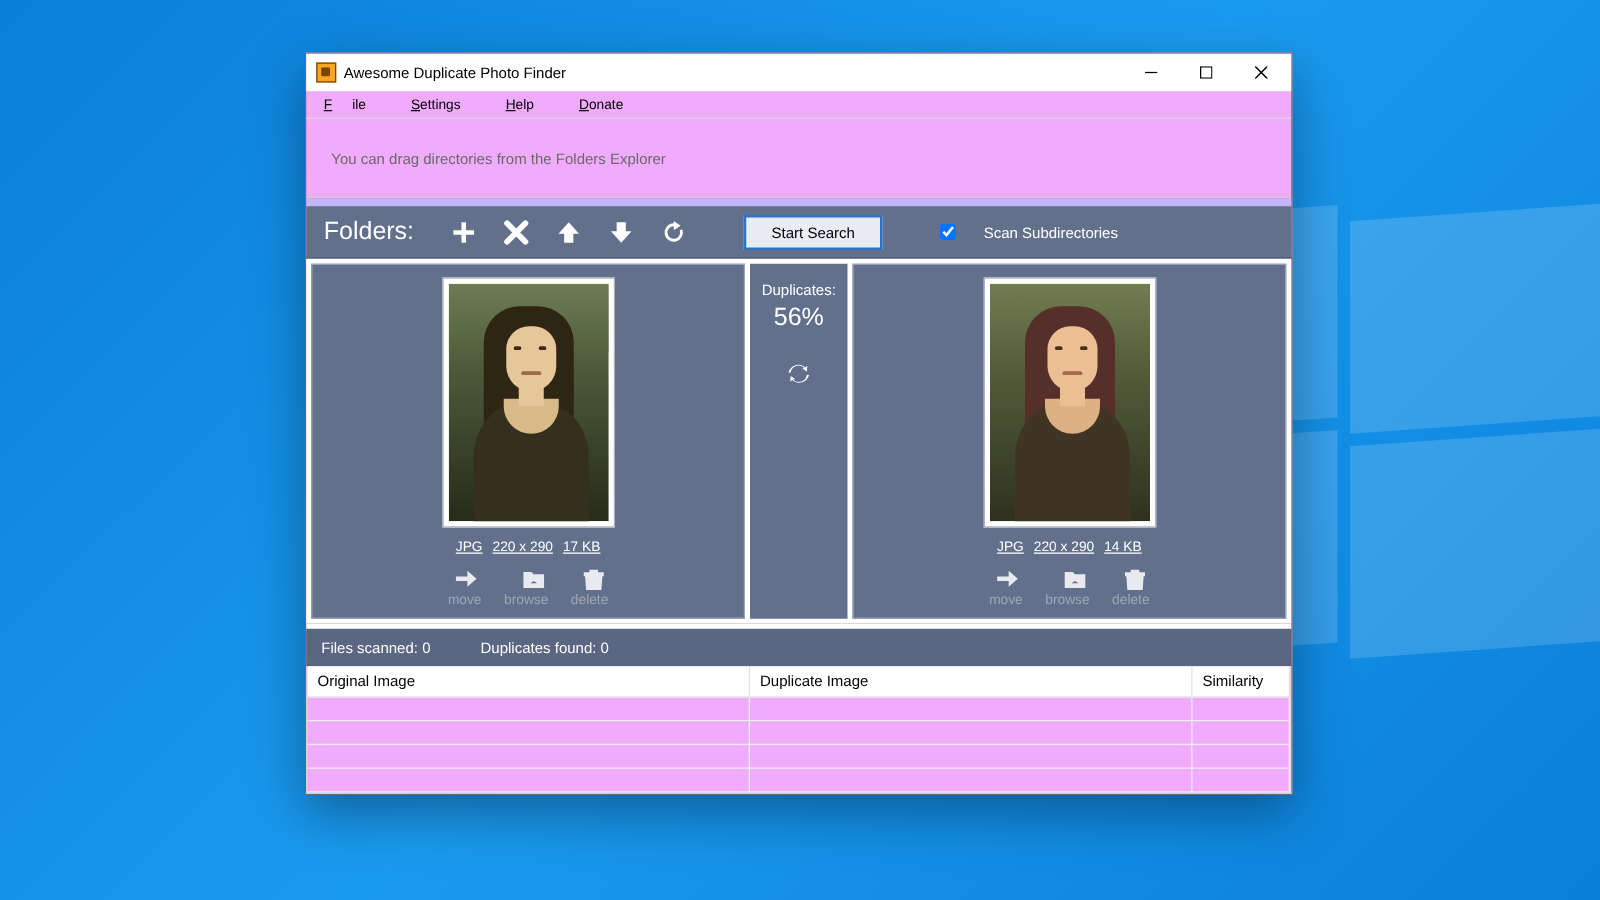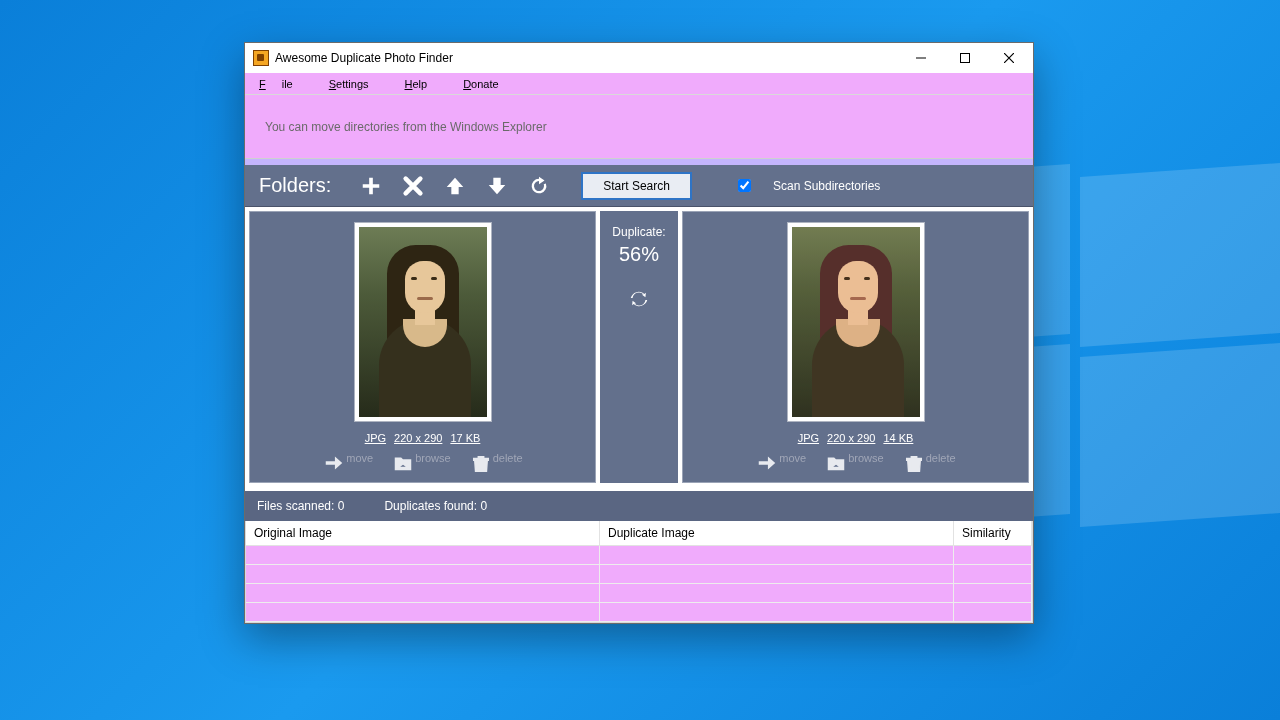--- a/index.html
+++ b/index.html
@@ -56,21 +56,21 @@
   }
 
   .toolbar {
     height: 48px; background: #63708c; border-top:6px solid #c4b5fd; border-bottom:1px solid #4a536a;
     display:flex; align-items:center; gap: 18px; padding: 0 14px;
   }
   .toolbar .lbl { color:#fff; font-size: 20px; font-weight:400; margin-right: 10px;}
   .tb-ico { width: 24px; height: 24px; color:#fff; display:flex; align-items:center; justify-content:center; }
   .tb-ico svg { width: 22px; height: 22px; fill:#fff; }
   .start-btn {
-    margin-left: 12px; background:#e9edf3; border:2px solid #2e74c6; color:#000;
+    margin-left: 26px; background:#e9edf3; border:2px solid #2e74c6; color:#000;
     font-size:12px; padding: 5px 20px;
   }
   .checkwrap { display:flex; gap:22px; color:#fff; font-size:12px; margin-left:28px;}
   .checkwrap input { width:13px; height:13px; }
 
   .compare {
     display:flex; gap:4px; background:#fff; padding:4px;
   }
   .pane {
     flex:1; background:#63708c; border:1px solid #9aa3b6;
@@ -98,21 +98,21 @@
   .thumb .img .body { position:absolute; left:20px; top:92px; width:92px; height:110px; background:#35301d; border-radius:50px 50px 0 0;}
   .thumb .img .chest{ position:absolute; left:44px; top:92px; width:44px; height:28px; background:#d8b98a; border-radius:0 0 22px 22px;}
   .thumb .img .e1 { position:absolute; left:52px; top:50px; width:6px; height:3px; background:#3a2c16; border-radius:2px;}
   .thumb .img .e2 { position:absolute; left:72px; top:50px; width:6px; height:3px; background:#3a2c16; border-radius:2px;}
   .thumb .img .m  { position:absolute; left:58px; top:70px; width:16px; height:3px; background:#9a6a4a; border-radius:2px;}
   .pane.alt .thumb .img .hair { background:#4b2a22; }
   .pane.alt .thumb .img { filter: hue-rotate(-8deg) saturate(1.2) contrast(.92); }
 
   .meta { color:#fff; font-size:11px; margin-top:10px; display:flex; gap:8px;text-decoration:underline;}
   .actions { display:flex; gap:18px; margin-top:8px; }
-  .act { display:flex; align-items:flex-start; color:#a0a6b7; font-size:11px;}
+  .act { display:flex; flex-direction:column; align-items:flex-end; color:#a0a6b7; font-size:11px;}
   .act svg { width:24px; height:22px; fill:#e8eaef; }
 
   .statusbar {
     background:#5a6682; color:#fff; font-size:12px;
     display:flex; gap:40px; padding:8px 12px; border-top:4px solid #fff;
   }
 
   .grid {
     border:1px solid #d9d9d9; border-top:none; font-size:12px;
   }
@@ -156,21 +156,21 @@
     </div>
   </div>
 
   <div class="menubar">
     <span><u>F</u><span></span>ile</span>
     <span><u>S</u>ettings</span>
     <span><u>H</u>elp</span>
     <span><u>D</u>onate</span>
   </div>
 
-  <div class="dragtip">You can move directories from the Windows Explorer</div>
+  <div class="dragtip">You can drag directories from the Folders Explorer</div>
 
   <div class="toolbar">
     <span class="lbl">Folders:</span>
     <span class="tb-ico">
         <svg viewBox="0 0 24 24">
           <path d="M10 3h4v7h7v4h-7v7h-4v-7H3v-4h7z"></path>
         </svg>
       </span>
     <span class="tb-ico">
         <svg viewBox="0 0 24 24">
@@ -236,21 +236,21 @@
         <div class="act">
             <svg viewBox="0 0 24 24">
               <path d="M5 7h14l-1 14H6zM9 7V5h6v2M4 7h16v2H4zM9 11v7M12 11v7M15 11v7" stroke="#e8eaef" stroke-width="1.5" fill="#e8eaef"></path>
             </svg>
             <span>delete</span>
           </div>
       </div>
     </div>
 
     <div class="centre">
-      <div class="simlbl">Duplicate:</div>
+      <div class="simlbl">Duplicates:</div>
       <div class="simval">56%</div>
       <div class="reload"><svg viewBox="0 0 24 24">
             <path d="M5 11a7 7 0 0 1 12-4l-2 .1 4 3 .5-5-1.7 1.4A9 9 0 0 0 3 11zM19 13a7 7 0 0 1-12 4l2-.1-4-3-.5 5 1.7-1.4A9 9 0 0 0 21 13z"></path>
           </svg></div>
     </div>
 
     <div class="pane alt">
       <div class="thumb">
         <div class="img">
             <div class="sky"></div>

